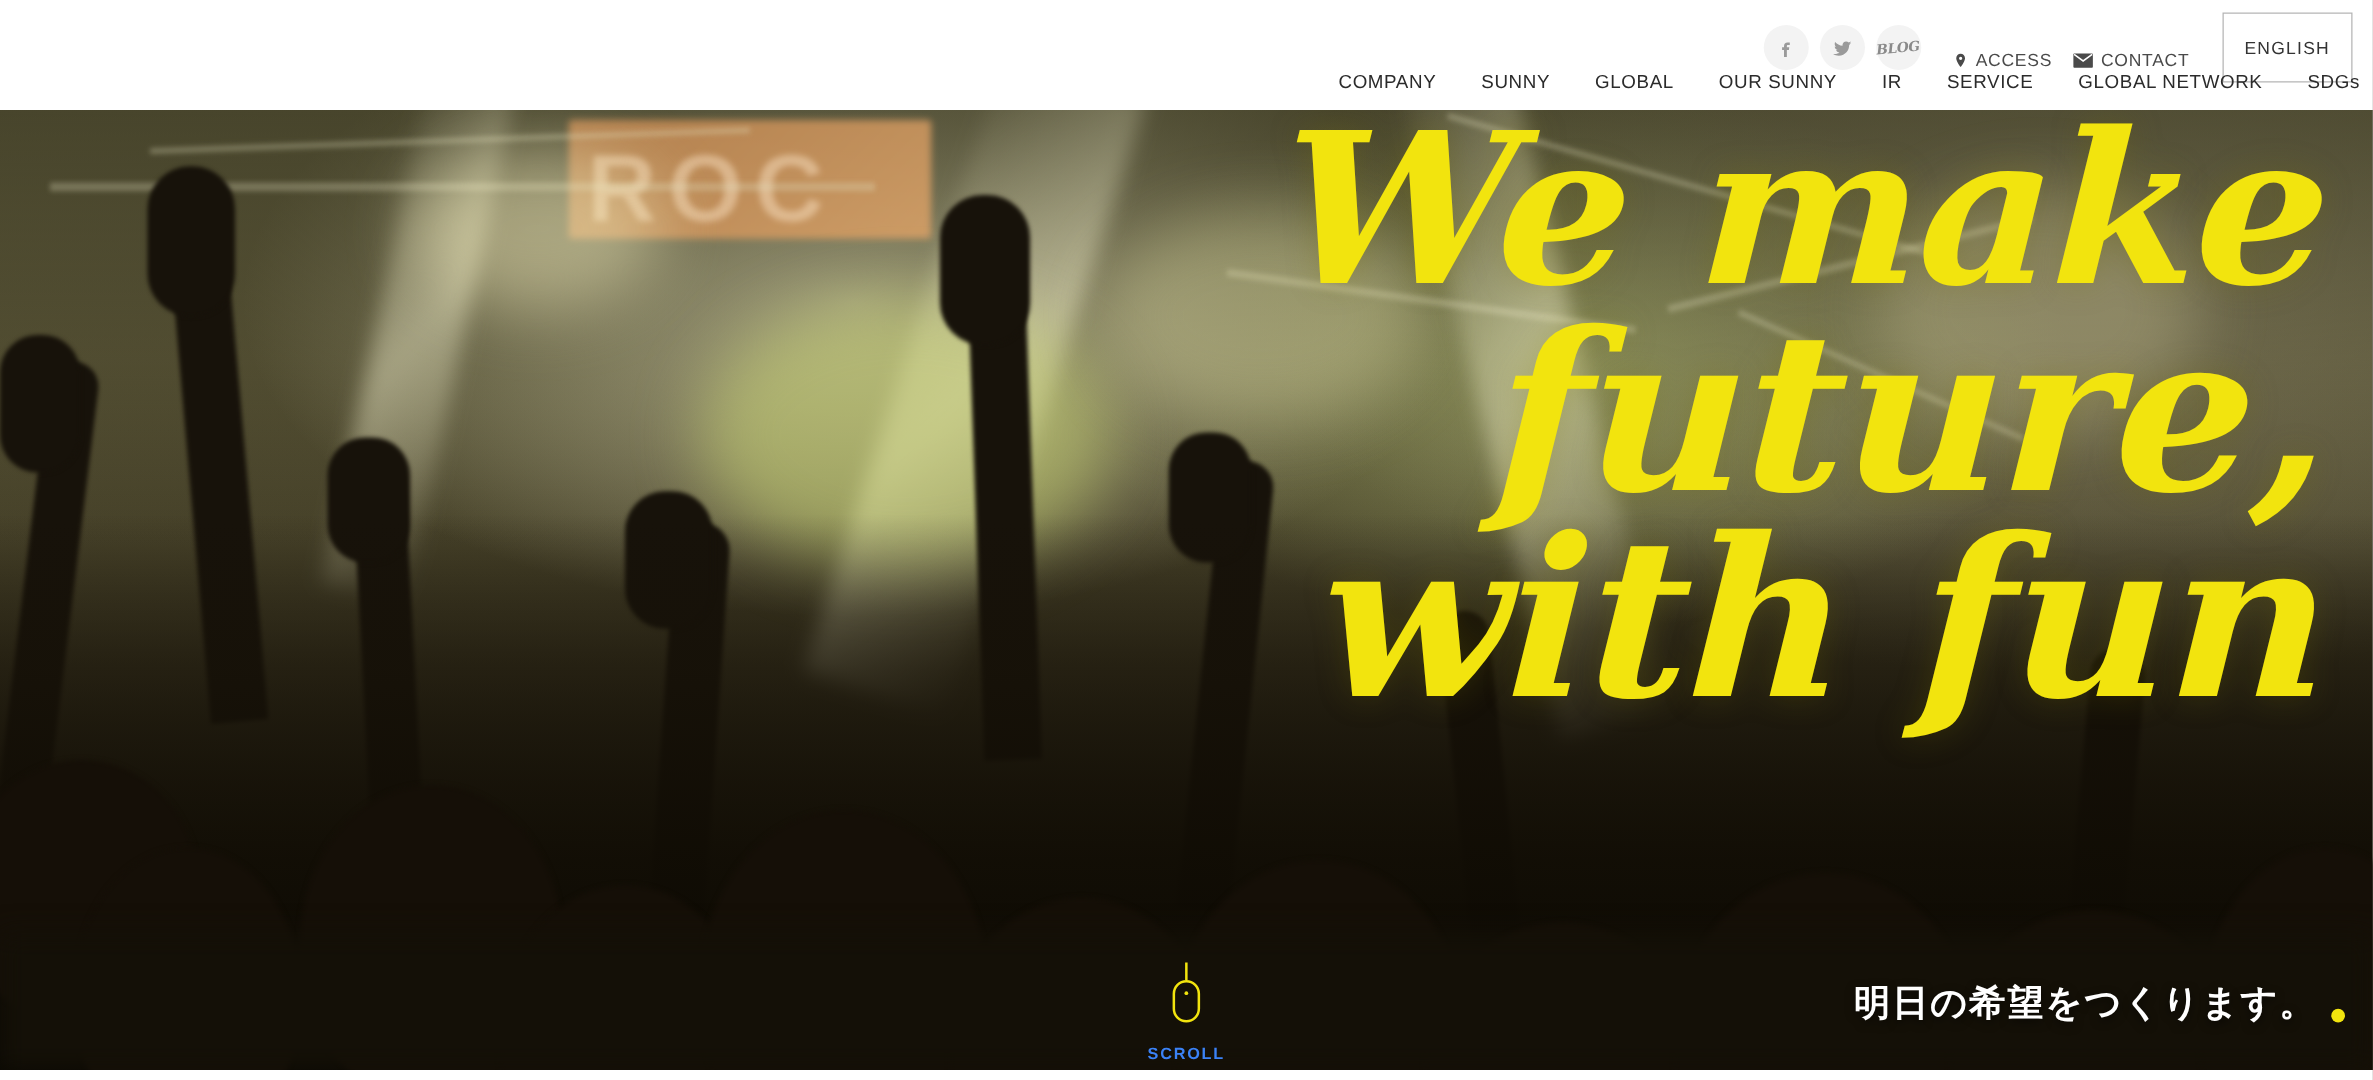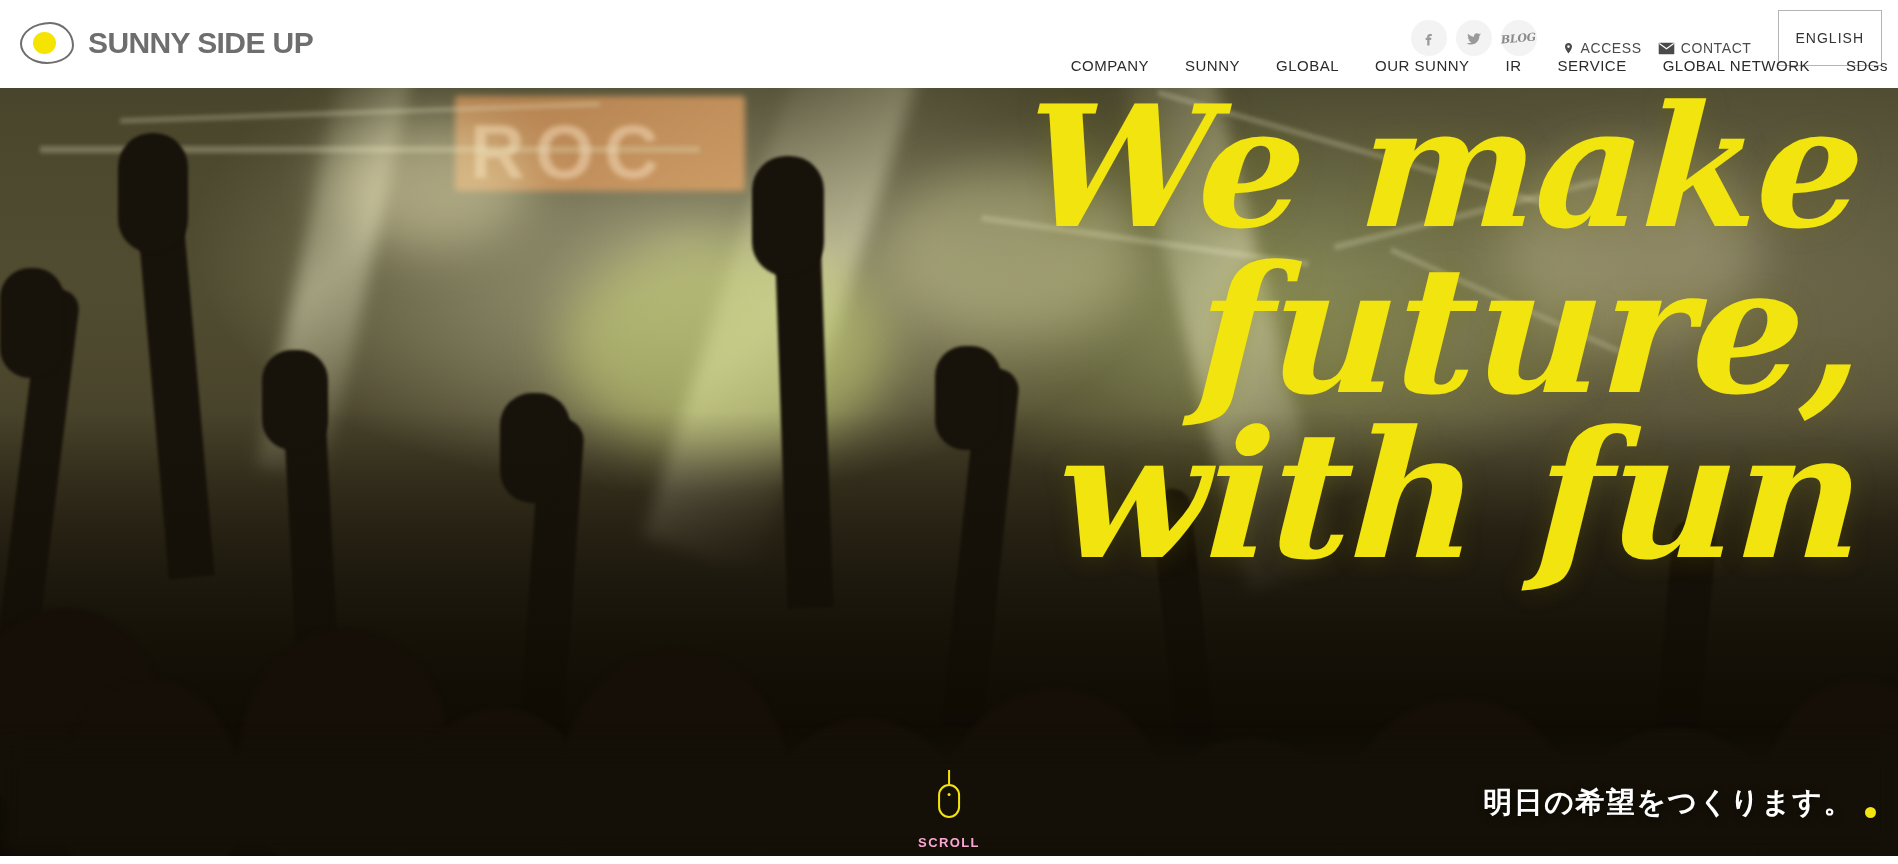--- a/index.html
+++ b/index.html
@@ -92,43 +92,36 @@
     font-family:"DejaVu Sans","Liberation Sans",sans-serif; }
 
   .scroll-ind { position:absolute; left:50%; transform:translateX(-50%);
     bottom:6px; display:flex; flex-direction:column; align-items:center;
     z-index:7; cursor:pointer; }
   .mouse-stem { width:2px; height:14px; background:#f2e40e; }
   .mouse-body { width:22px; height:34px; border:2px solid #f2e40e;
     border-radius:11px; position:relative; }
   .mouse-dot { position:absolute; left:50%; top:7px; transform:translateX(-50%);
     width:3px; height:3px; background:#f2e40e; border-radius:50%; }
-  .scroll-label { margin-top:17px; color:#f9a8d4; font-size:13px;
+  .scroll-label { margin-top:17px; color:#3b82f6; font-size:13px;
     font-weight:bold; letter-spacing:1.4px; }
 
   .slide-dots { position:absolute; right:22px; bottom:38px; z-index:7;
     display:flex; gap:8px; }
   .dot { width:11px; height:11px; border-radius:50%; background:#f2e40e;
     cursor:pointer; }
 
   .footer-strip { position:absolute; left:0; top:856px; width:1898px;
     height:8px; background:#fff; z-index:20; }
 </style>
 </head>
 <body>
 
 <div class="header">
 
-  <div class="brand">
-    <span class="egg-logo">
-      <span class="egg-white"></span>
-      <span class="egg-yolk"></span>
-    </span>
-    <span class="brand-name">SUNNY SIDE UP</span>
-  </div>
 
   <div class="util-row">
 
     <span class="soc">
       <svg width="17" height="17" viewBox="0 0 24 24">
           <path d="M14.5 8.5h2.2V5.6h-2.6c-2.5 0-3.9 1.4-3.9 3.9v1.6H8v2.9h2.2V22h3.2v-8h2.3l.4-2.9h-2.7V9.9c0-.9.3-1.4 1.1-1.4z"></path>
         </svg>
     </span>
 
     <span class="soc">

